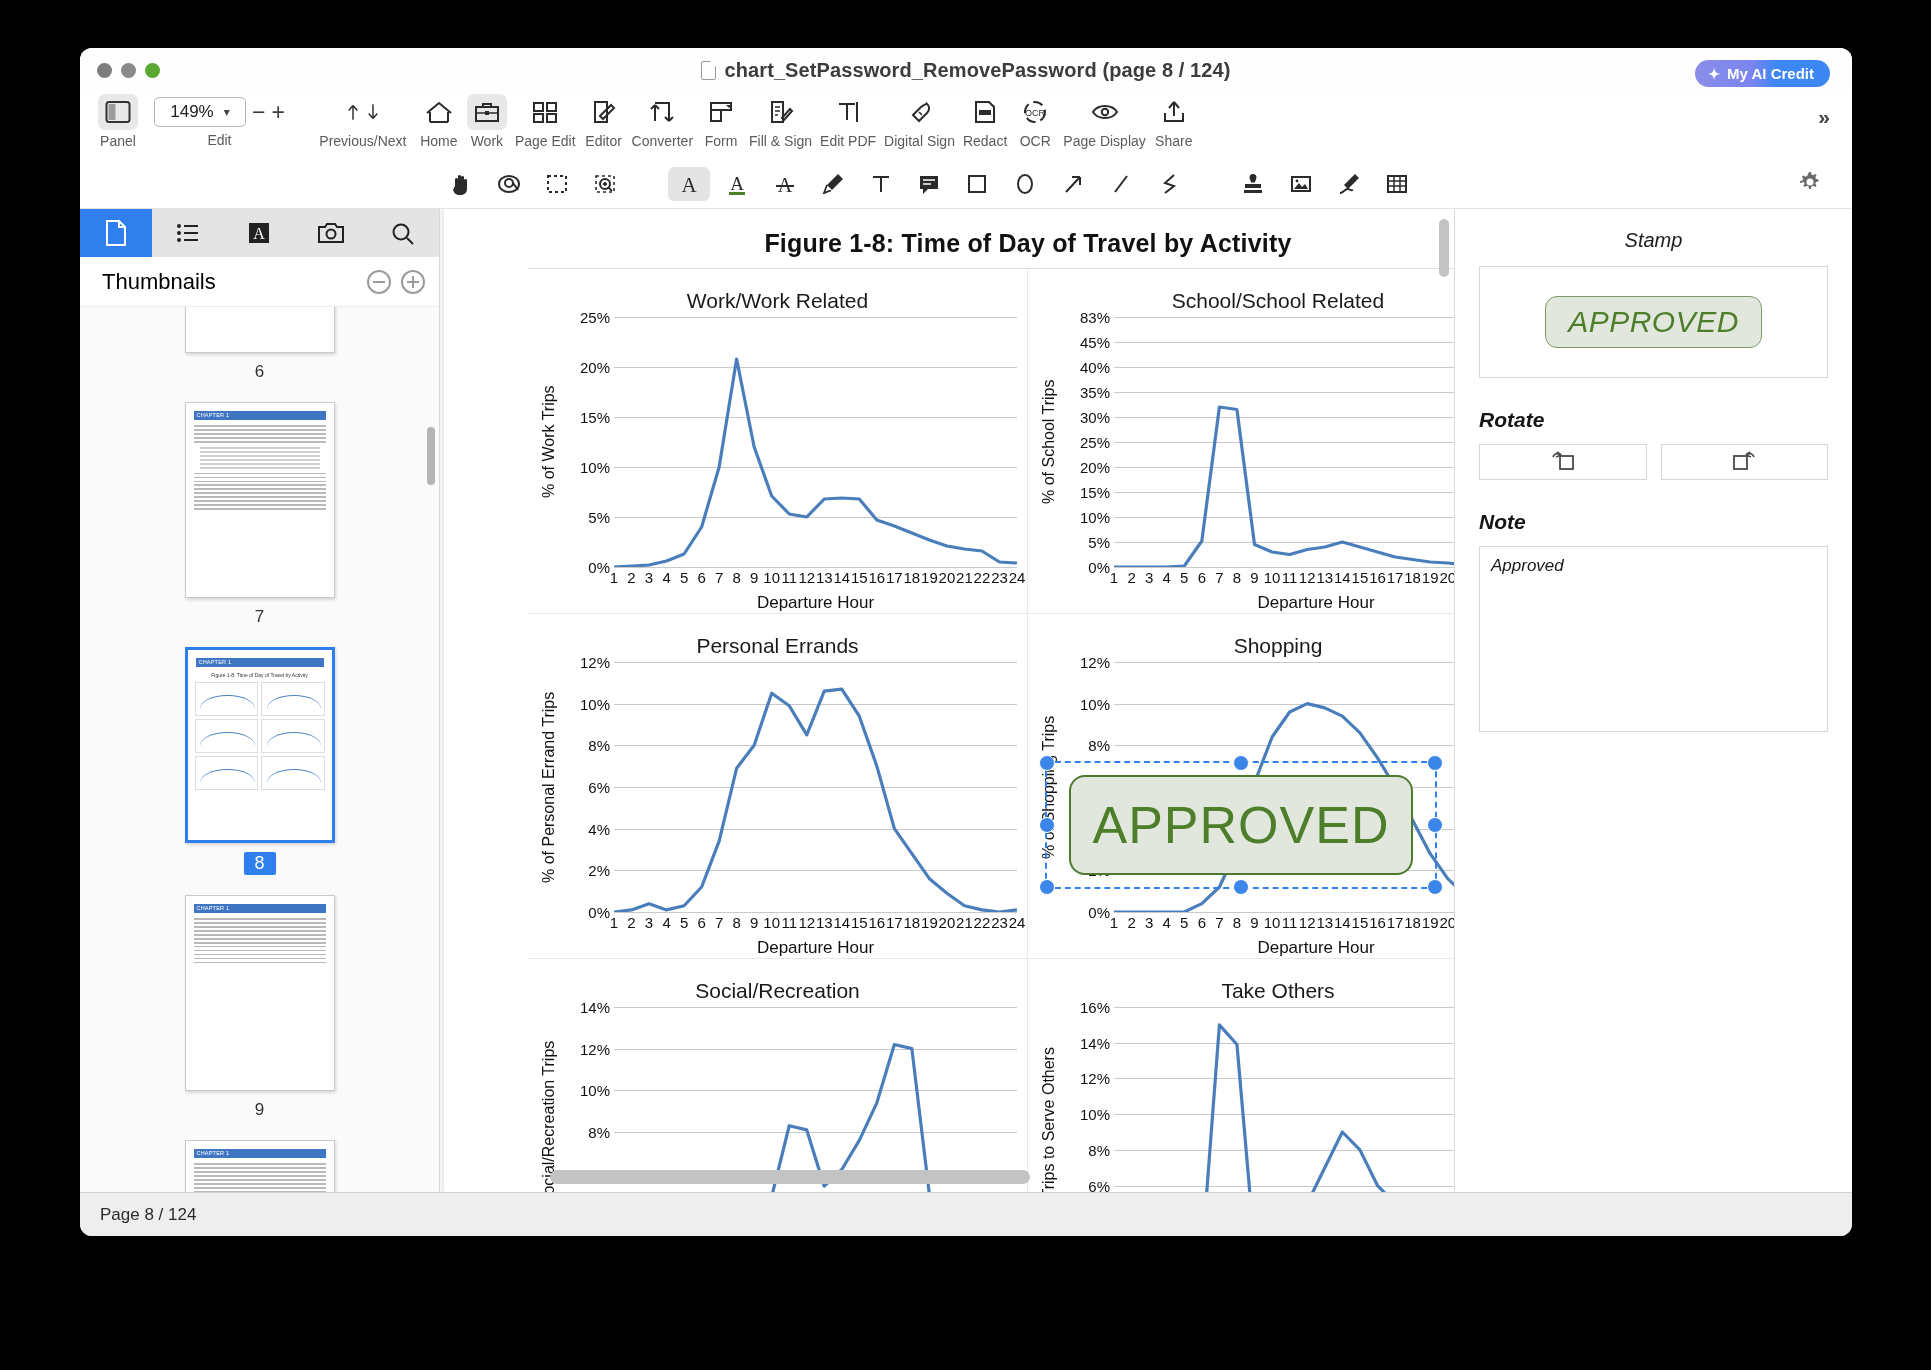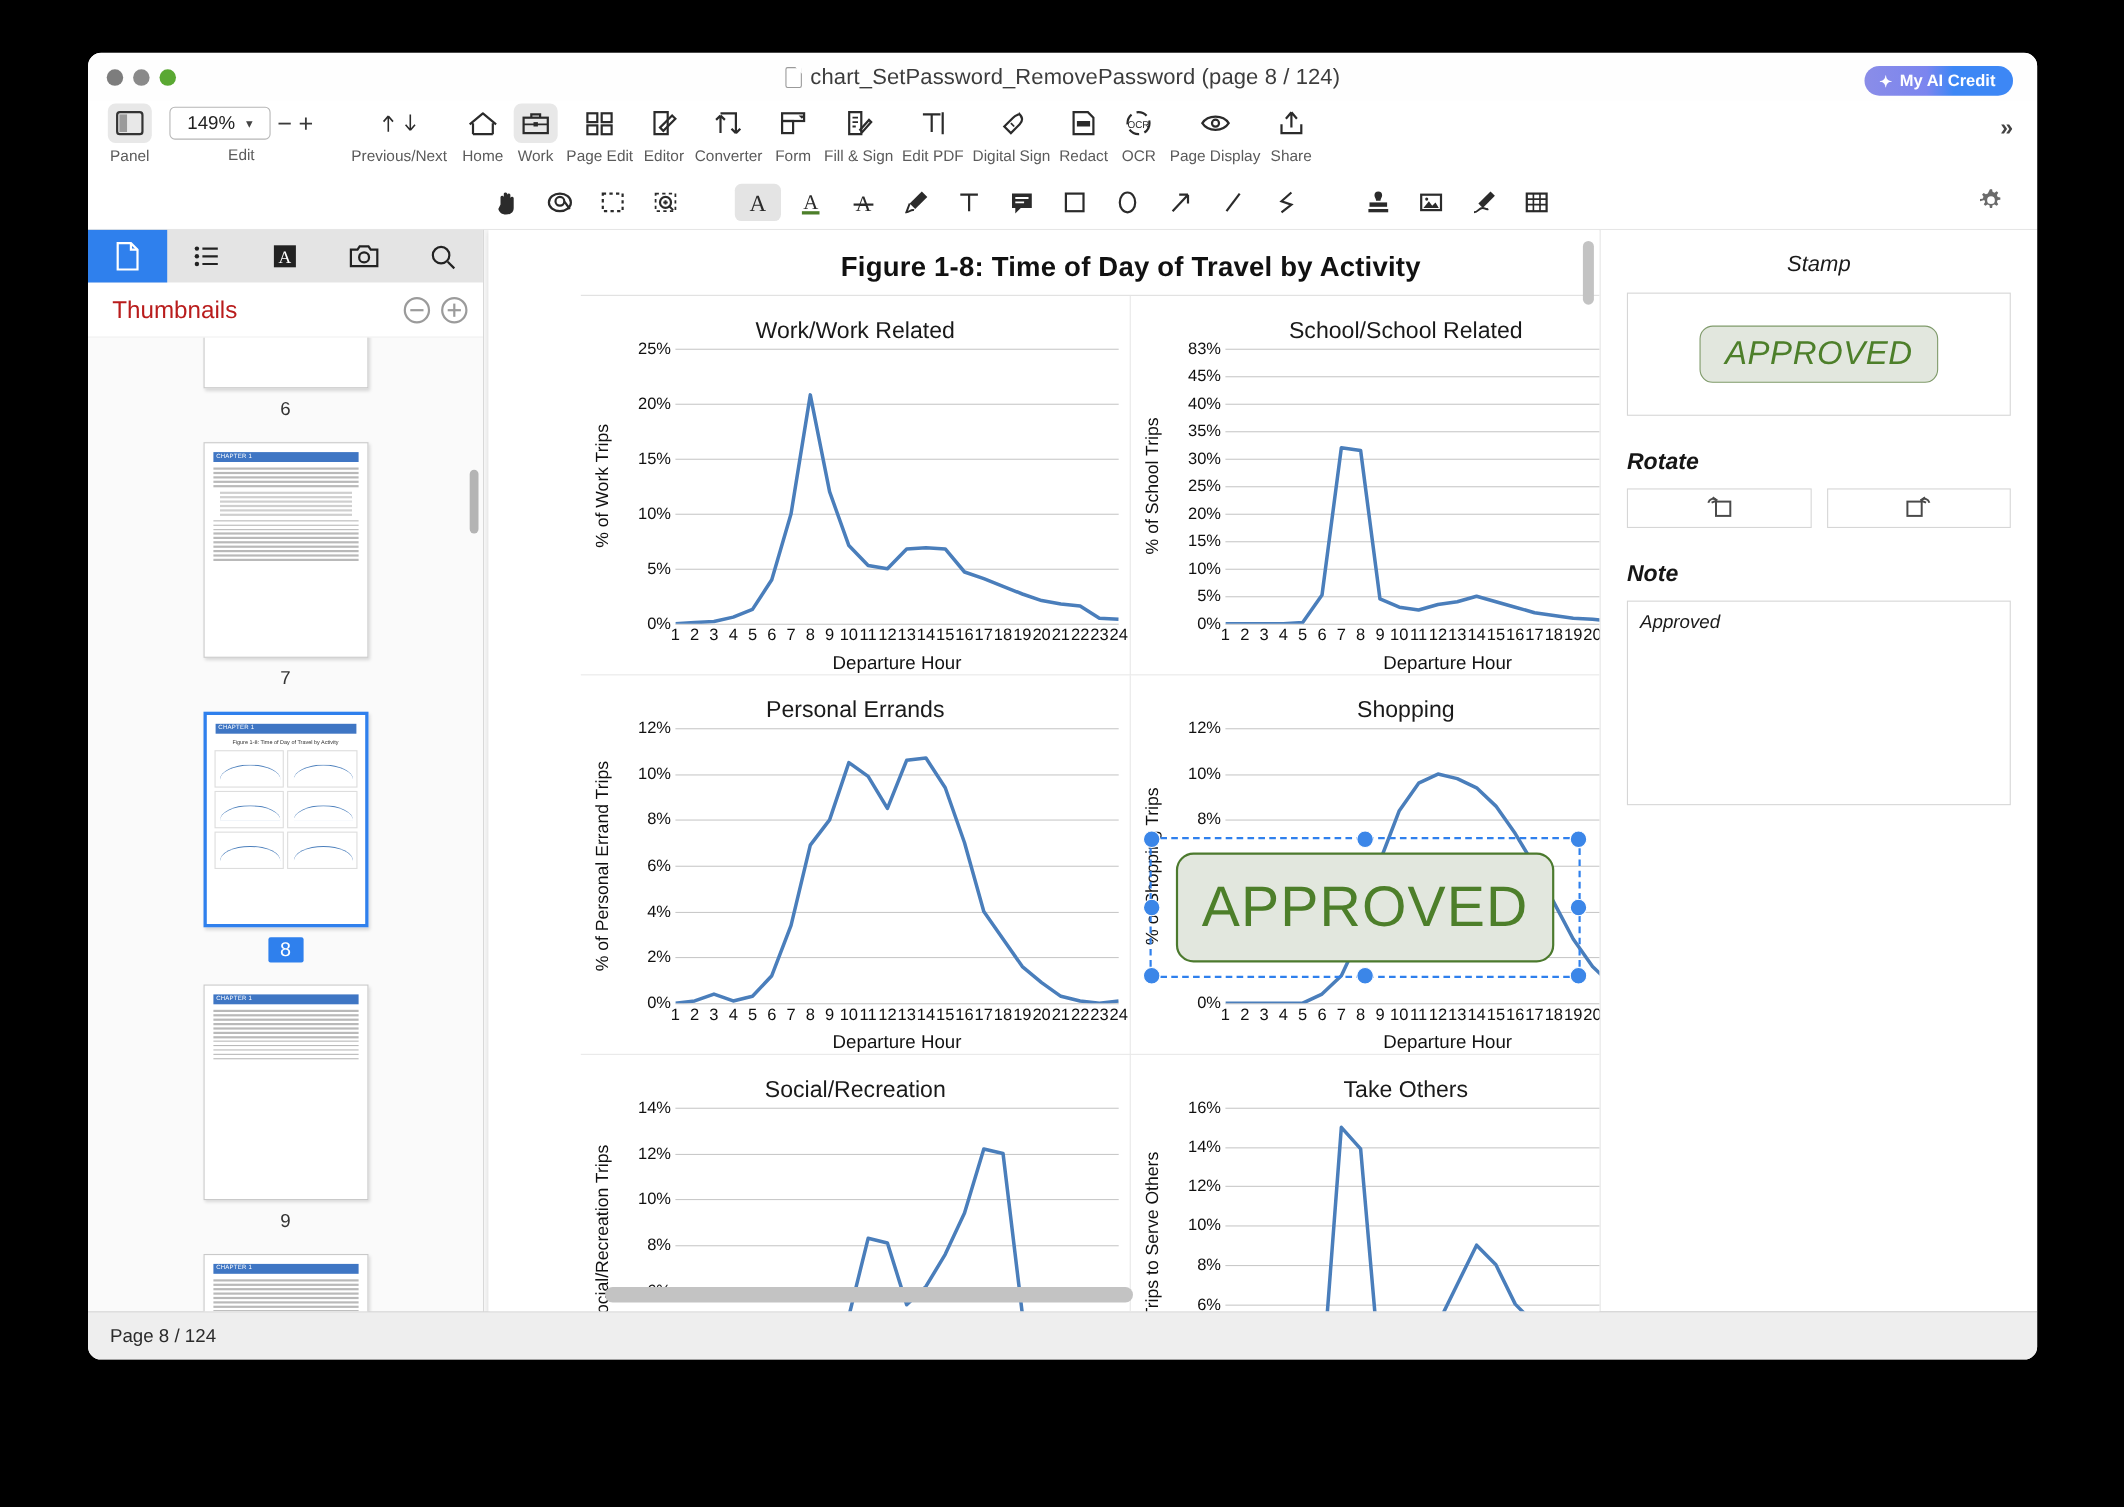--- a/index.html
+++ b/index.html
@@ -31,21 +31,21 @@
   .tl { width: 15px; height: 15px; border-radius: 50%; }
   .tl.r { background: #7d7d7d; }
   .tl.y { background: #8a8a8a; }
   .tl.g { background: #5aa832; }
   .doc-title {
     position: absolute; left: 0; right: 0; top: 0; height: 44px;
     display: flex; align-items: center; justify-content: center;
     gap: 8px; pointer-events: none;
   }
   .doc-title .t {
-    font-size: 20px; font-weight: normal; color: #3c3c3c; letter-spacing: .1px; text-align: right;
+    font-size: 20px; font-weight: bold; color: #3c3c3c; letter-spacing: .1px; text-align: right;
   }
   .pg-icon {
     width: 15px; height: 19px; border: 1.6px solid #9a9a9a; border-radius: 2px;
     position: relative; background: #fff;
   }
   .pg-icon:after {
     content:""; position:absolute; right:-1px; top:-1px;
     border-left: 6px solid transparent; border-top: 6px solid #fff;
   }
   .ai-credit {
@@ -109,21 +109,21 @@
   .sidebar { width: 360px; flex: 0 0 360px; display: flex; flex-direction: column;
              border-right: 1px solid #d8d8d8; background: #fff; min-height: 0; }
   .side-tabs { height: 48px; display: flex; background: #e4e4e4; flex: 0 0 48px; }
   .side-tab { flex: 1; display: flex; align-items: center; justify-content: center; }
   .side-tab.sel { background: #2f80ed; }
   .side-head {
     height: 50px; flex: 0 0 50px; display: flex; align-items: center;
     padding: 0 14px 0 22px; background: #fff; justify-content: space-between;
     border-bottom: 1px solid #ececec;
   }
-  .side-head h2 { font-size: 22px; font-weight: normal; color: #b91c1c; }
+  .side-head h2 { font-size: 22px; font-weight: normal; color: #000000; }
   .zoomers { display: flex; gap: 10px; }
   .circ-btn { width: 24px; height: 24px; border: 2px solid #9b9b9b; border-radius: 50%;
               position: relative; }
   .circ-btn i { position: absolute; background: #9b9b9b; }
   .circ-btn .h { left: 4px; right: 4px; top: 9px; height: 2px; }
   .circ-btn .v { top: 4px; bottom: 4px; left: 9px; width: 2px; }
   .thumbs { flex: 1 1 auto; overflow: hidden; position: relative; background: #fafafa; }
   .thumb-scroll { position: absolute; inset: 0; padding-top: 0; }
   .thumb { width: 150px; margin: 0 auto; }
   .thumb-page {

